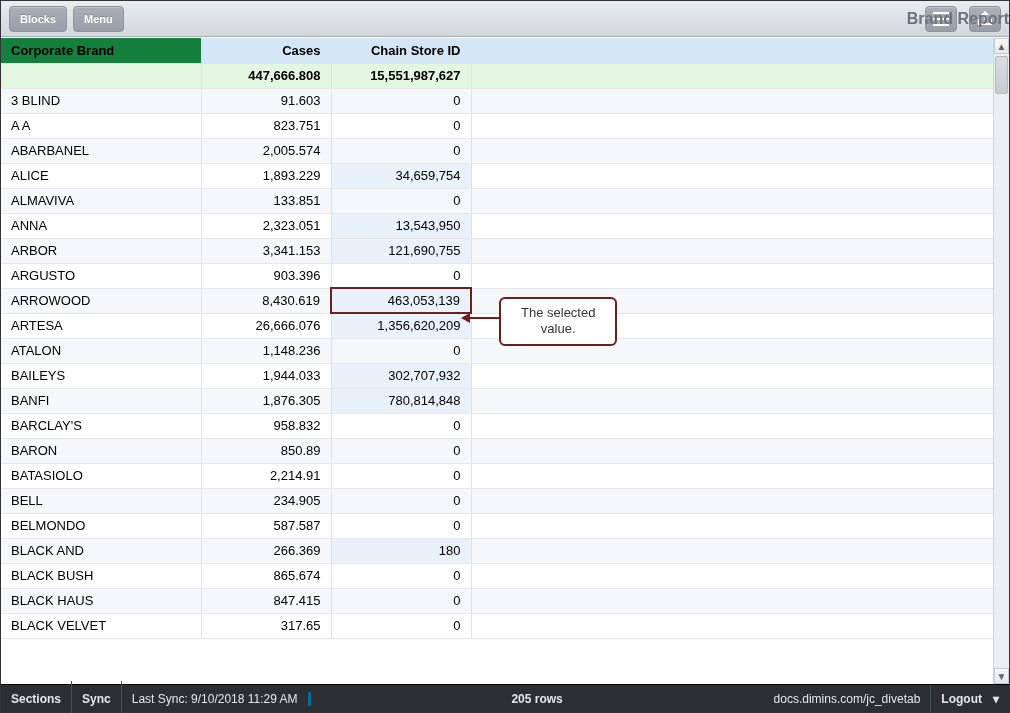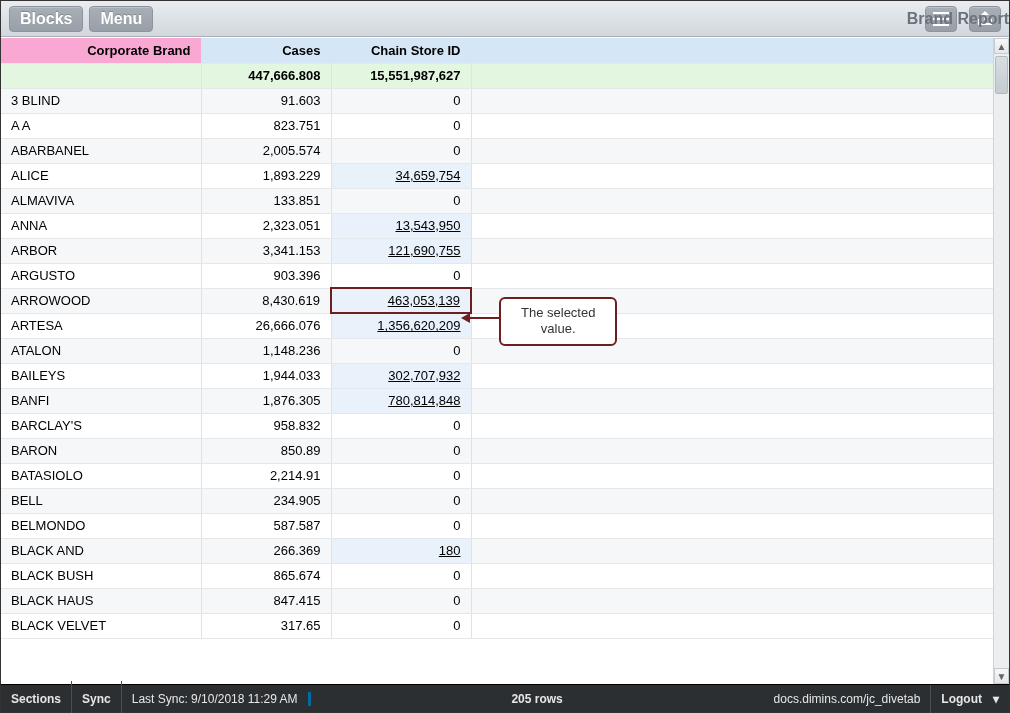--- a/index.html
+++ b/index.html
@@ -1,50 +1,50 @@
 <!DOCTYPE html>
 <html><head>
 <meta charset="utf-8">
 <style>
   * { box-sizing: border-box; margin: 0; padding: 0; }
   html, body { width: 1010px; height: 713px; font-family: Arial, Helvetica, sans-serif; font-size: 13px; overflow: hidden; }
   .frame { width: 1010px; height: 713px; border: 1px solid #333; position: relative; background: #fff; display: flex; flex-direction: column; }
 
   
   .topbar { height: 36px; background: linear-gradient(#e9edf0,#d1d7dc); border-bottom: 1px solid #aab0b6; display: flex; align-items: center; padding: 0 8px; position: relative; }
-  .btn { display: inline-flex; align-items: center; justify-content: center; height: 26px; padding: 0 10px; border: 1px solid #8d949b; border-radius: 4px; background: linear-gradient(#a8afb6,#989fa6); color: #fff; font-weight: bold; font-size: 16px; cursor: pointer; text-shadow: 0 -1px 0 rgba(0,0,0,.2); box-shadow: inset 0 1px 0 rgba(255,255,255,.25); }
+  .btn { display: inline-flex; align-items: center; justify-content: center; height: 26px; padding: 0 10px; border: 1px solid #8d949b; border-radius: 4px; background: linear-gradient(#a8afb6,#989fa6); color: #fff; font-weight: bold; font-size: 11px; cursor: pointer; text-shadow: 0 -1px 0 rgba(0,0,0,.2); box-shadow: inset 0 1px 0 rgba(255,255,255,.25); }
   .btn + .btn { margin-left: 6px; }
   .title { position: absolute; left: 0; right: 0; text-align: right; font-size: 16px; font-weight: bold; color: #6b747c; pointer-events: none; }
   .top-right { margin-left: auto; display: flex; gap: 6px; }
   .iconbtn { width: 32px; height: 26px; padding: 0; display: inline-flex; align-items: center; justify-content: center; }
   .iconbtn svg { display: block; }
 
   
   .table-wrap { flex: 1; position: relative; overflow: hidden; border-top: 1px solid #fff; }
   .table-scroll { position: absolute; inset: 0 16px 0 0; overflow: hidden; }
   .vscroll { position: absolute; right: 0; top: 0; bottom: 0; width: 16px; background: #eceeef; border-left: 1px solid #d0d4d8; }
   .vscroll .up, .vscroll .down { position: absolute; left: 0; right: 0; height: 16px; display: flex; align-items: center; justify-content: center; color: #666; font-size: 10px; background: linear-gradient(#f6f7f8,#e5e7ea); border: 1px solid #c6cbd0; }
   .vscroll .up { top: 0; }
   .vscroll .down { bottom: 0; }
   .vscroll .thumb { position: absolute; left: 1px; right: 1px; top: 18px; height: 38px; background: linear-gradient(#d8dde1,#c4cbd1); border: 1px solid #b3bac1; border-radius: 2px; }
 
   table { border-collapse: collapse; width: 100%; }
   th, td { border-right: 1px solid #dfe3e7; border-bottom: 1px solid #e4e8eb; height: 25px; padding: 0 10px; white-space: nowrap; }
   th { text-align: left; font-weight: bold; }
   thead tr.hd   { background: #d5e6f6; }
-  thead tr.hd th:first-child { background: #f9a8d4; text-align: right; }
+  thead tr.hd th:first-child { background: #15803d; }
   thead tr.tot  { background: #e3f6e0; }
   tbody tr:nth-child(odd)  { background: #f6f7f8; }
   tbody tr:nth-child(even) { background: #ffffff; }
   .c-brand { width: 200px; }
   .c-cases { width: 130px; text-align: right; }
   .c-chain { width: 140px; text-align: right; }
   td.c-cases, td.c-chain, th.c-cases, th.c-chain { text-align: right; }
   .c-spacer { border-right: none; }
-  td.chain-hi { background: #e9f1fb; text-decoration: underline; }
+  td.chain-hi { background: #e9f1fb; }
   td.selected { border: 2px solid #6e1e1e; border-radius: 6px; }
 
   
   .callout { position: absolute; border: 2px solid #6e1e1e; border-radius: 6px; background: #fff; padding: 6px 20px; color: #333; font-size: 13px; text-align: center; line-height: 1.25; }
   .arrow-line { position: absolute; height: 2px; background: #6e1e1e; }
   .arrow-head { position: absolute; width: 0; height: 0; border-top: 5px solid transparent; border-bottom: 5px solid transparent; border-right: 9px solid #6e1e1e; }
 
   
   .bottombar { height: 28px; background: #2b2f32; border-top: 1px solid #000; color: #e6e6e6; display: flex; align-items: center; font-size: 12px; }
   .bottombar .bbtn { height: 36px; padding: 4px 10px; display: inline-flex; align-items: center; border-right: 1px solid #4a4f53; font-weight: bold; cursor: pointer; }

